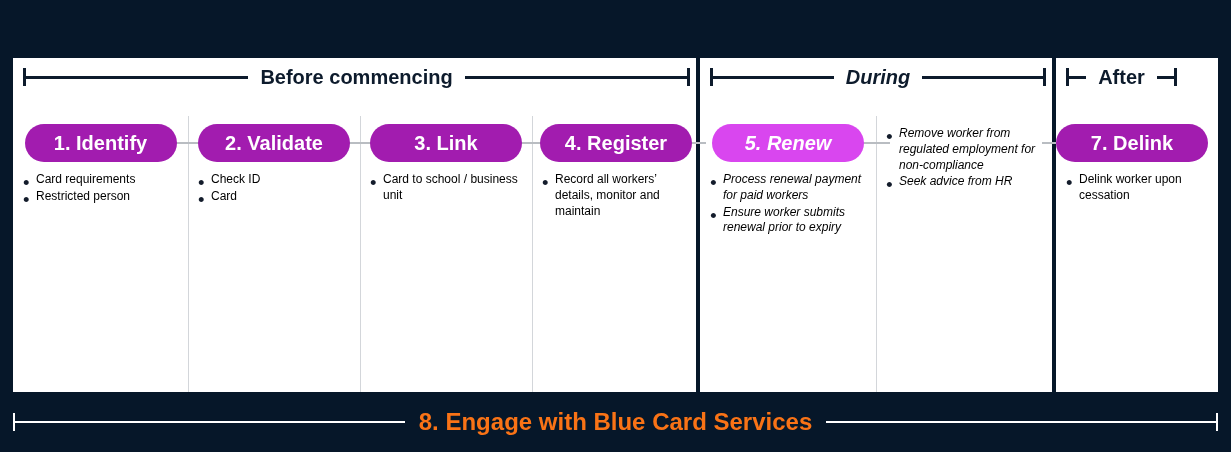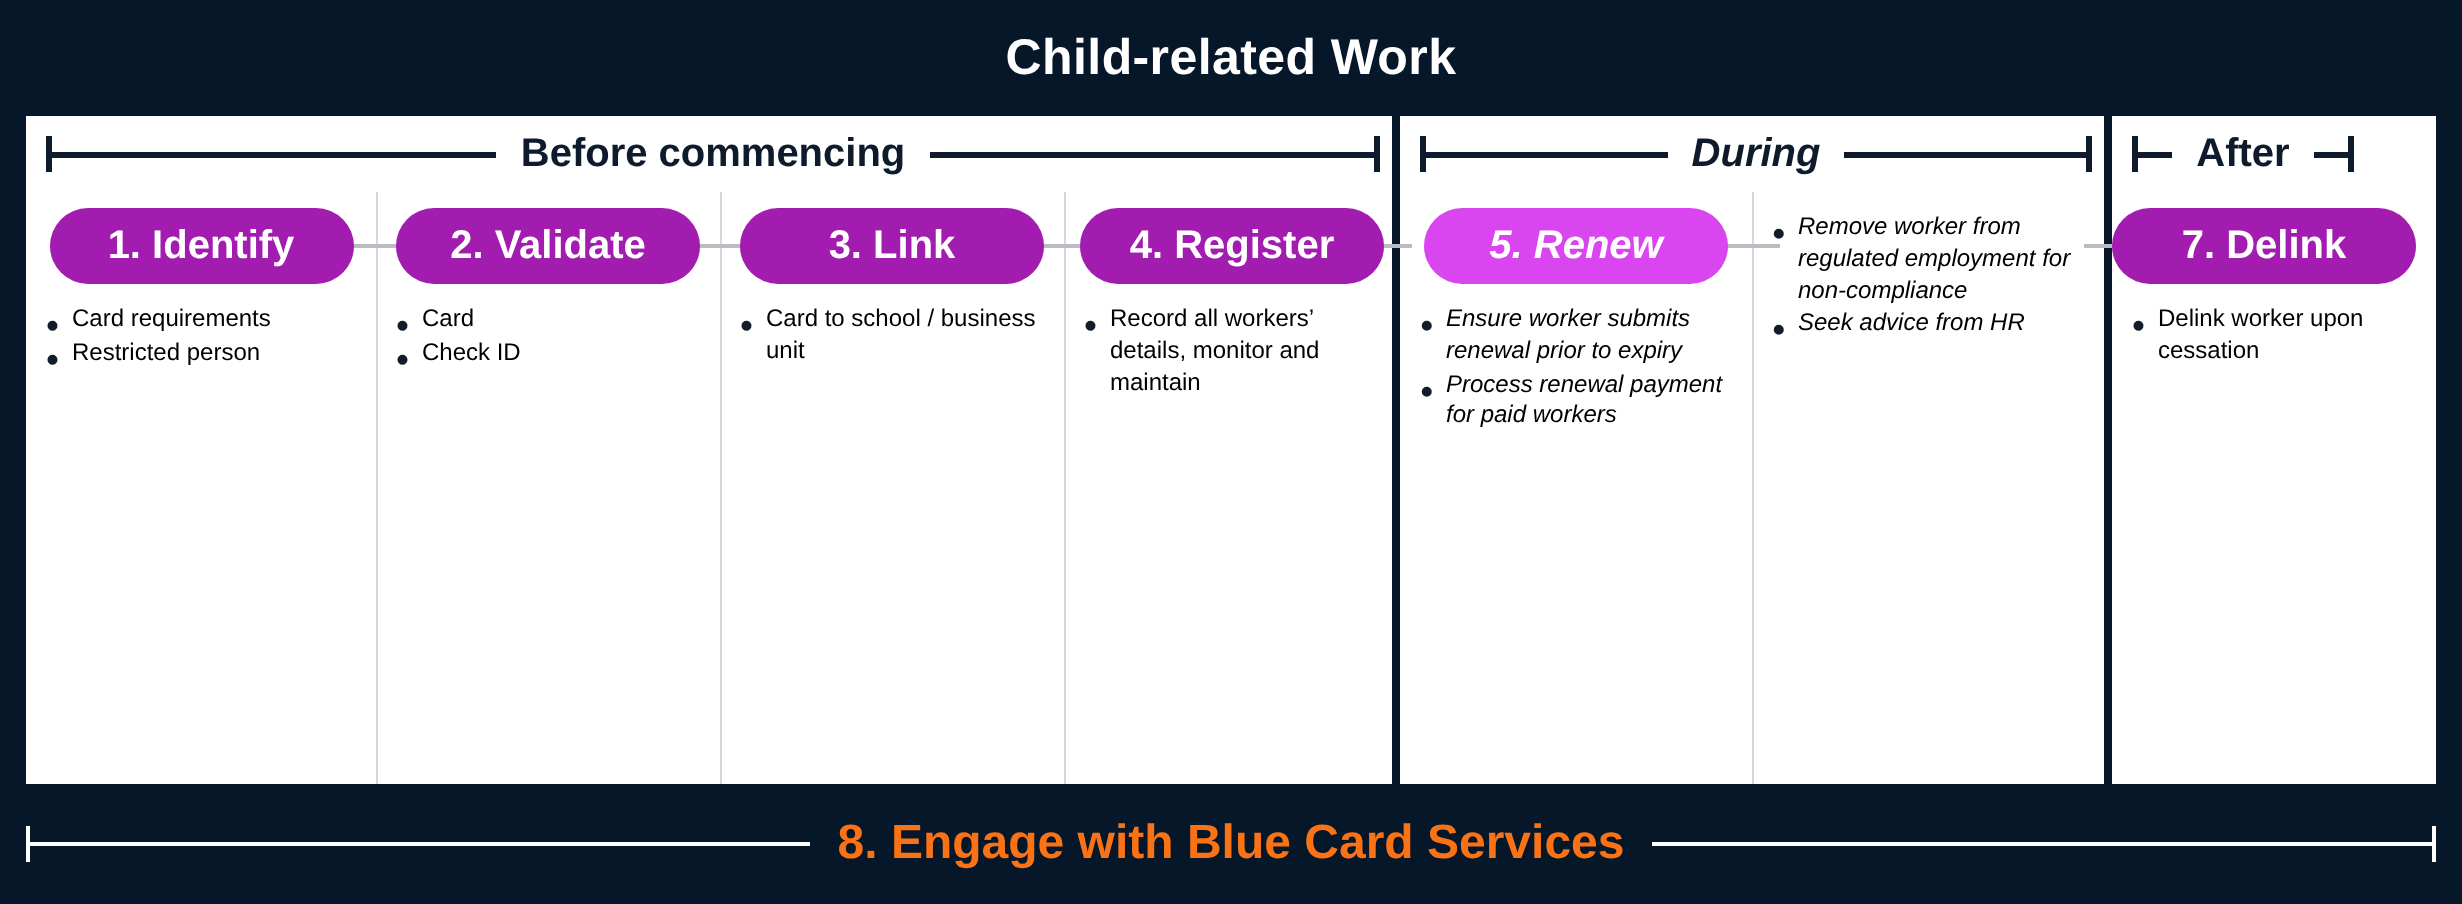--- a/index.html
+++ b/index.html
@@ -50,20 +50,21 @@
     box-sizing: border-box;
   }
 
   
   .group {
     position: relative;
     height: 100%;
     box-sizing: border-box;
     display: flex;
     flex-direction: column;
+    gap: 20px;
   }
   .group.sep-right::after {
     content: "";
     position: absolute;
     right: 0; top: 0;
     width: 4px;
     height: 100%;
     background: #061729;
   }
 
@@ -257,23 +258,20 @@
     font-weight: bold;
     padding: 0 14px;
     white-space: nowrap;
   }
 </style>
 </head>
 <body>
 
 <div id="diagram">
 
-  <div class="title-bar">
-    <div class="title-text">Child-related Work</div>
-  </div>
 
   <div class="panel">
 
     <div class="group group-before sep-right">
       <div class="phase-header">
         <div class="bracket-line cap-left"></div>
         <div class="phase-label">Before commencing</div>
         <div class="bracket-line cap-right"></div>
       </div>
       <div class="cols">
@@ -287,22 +285,22 @@
             <li>Restricted person</li>
           </ul>
         </div>
 
         <div class="col divider" style="width:172px">
           <div class="connector"></div>
           <div class="pill pill-dark">
             <span>2. Validate</span>
           </div>
           <ul class="bullets">
+            <li>Check ID</li>
             <li>Card</li>
-            <li>Check ID</li>
           </ul>
         </div>
 
         <div class="col divider" style="width:172px">
           <div class="connector"></div>
           <div class="pill pill-dark">
             <span>3. Link</span>
           </div>
           <ul class="bullets">
             <li>Card to school / business unit</li>
@@ -329,22 +327,22 @@
         <div class="bracket-line cap-right"></div>
       </div>
       <div class="cols">
 
         <div class="col" style="width:176px">
           <div class="connector" style="left:-18px;width:24px"></div>
           <div class="pill pill-light">
             <span>5. Renew</span>
           </div>
           <ul class="bullets">
+            <li>Process renewal payment for paid workers</li>
             <li>Ensure worker submits renewal prior to expiry</li>
-            <li>Process renewal payment for paid workers</li>
           </ul>
         </div>
 
         <div class="col divider" style="width:176px">
           <div class="connector"></div>
           <ul class="bullets">
             <li>Remove worker from regulated employment for non-compliance</li>
             <li>Seek advice from HR</li>
           </ul>
         </div>

